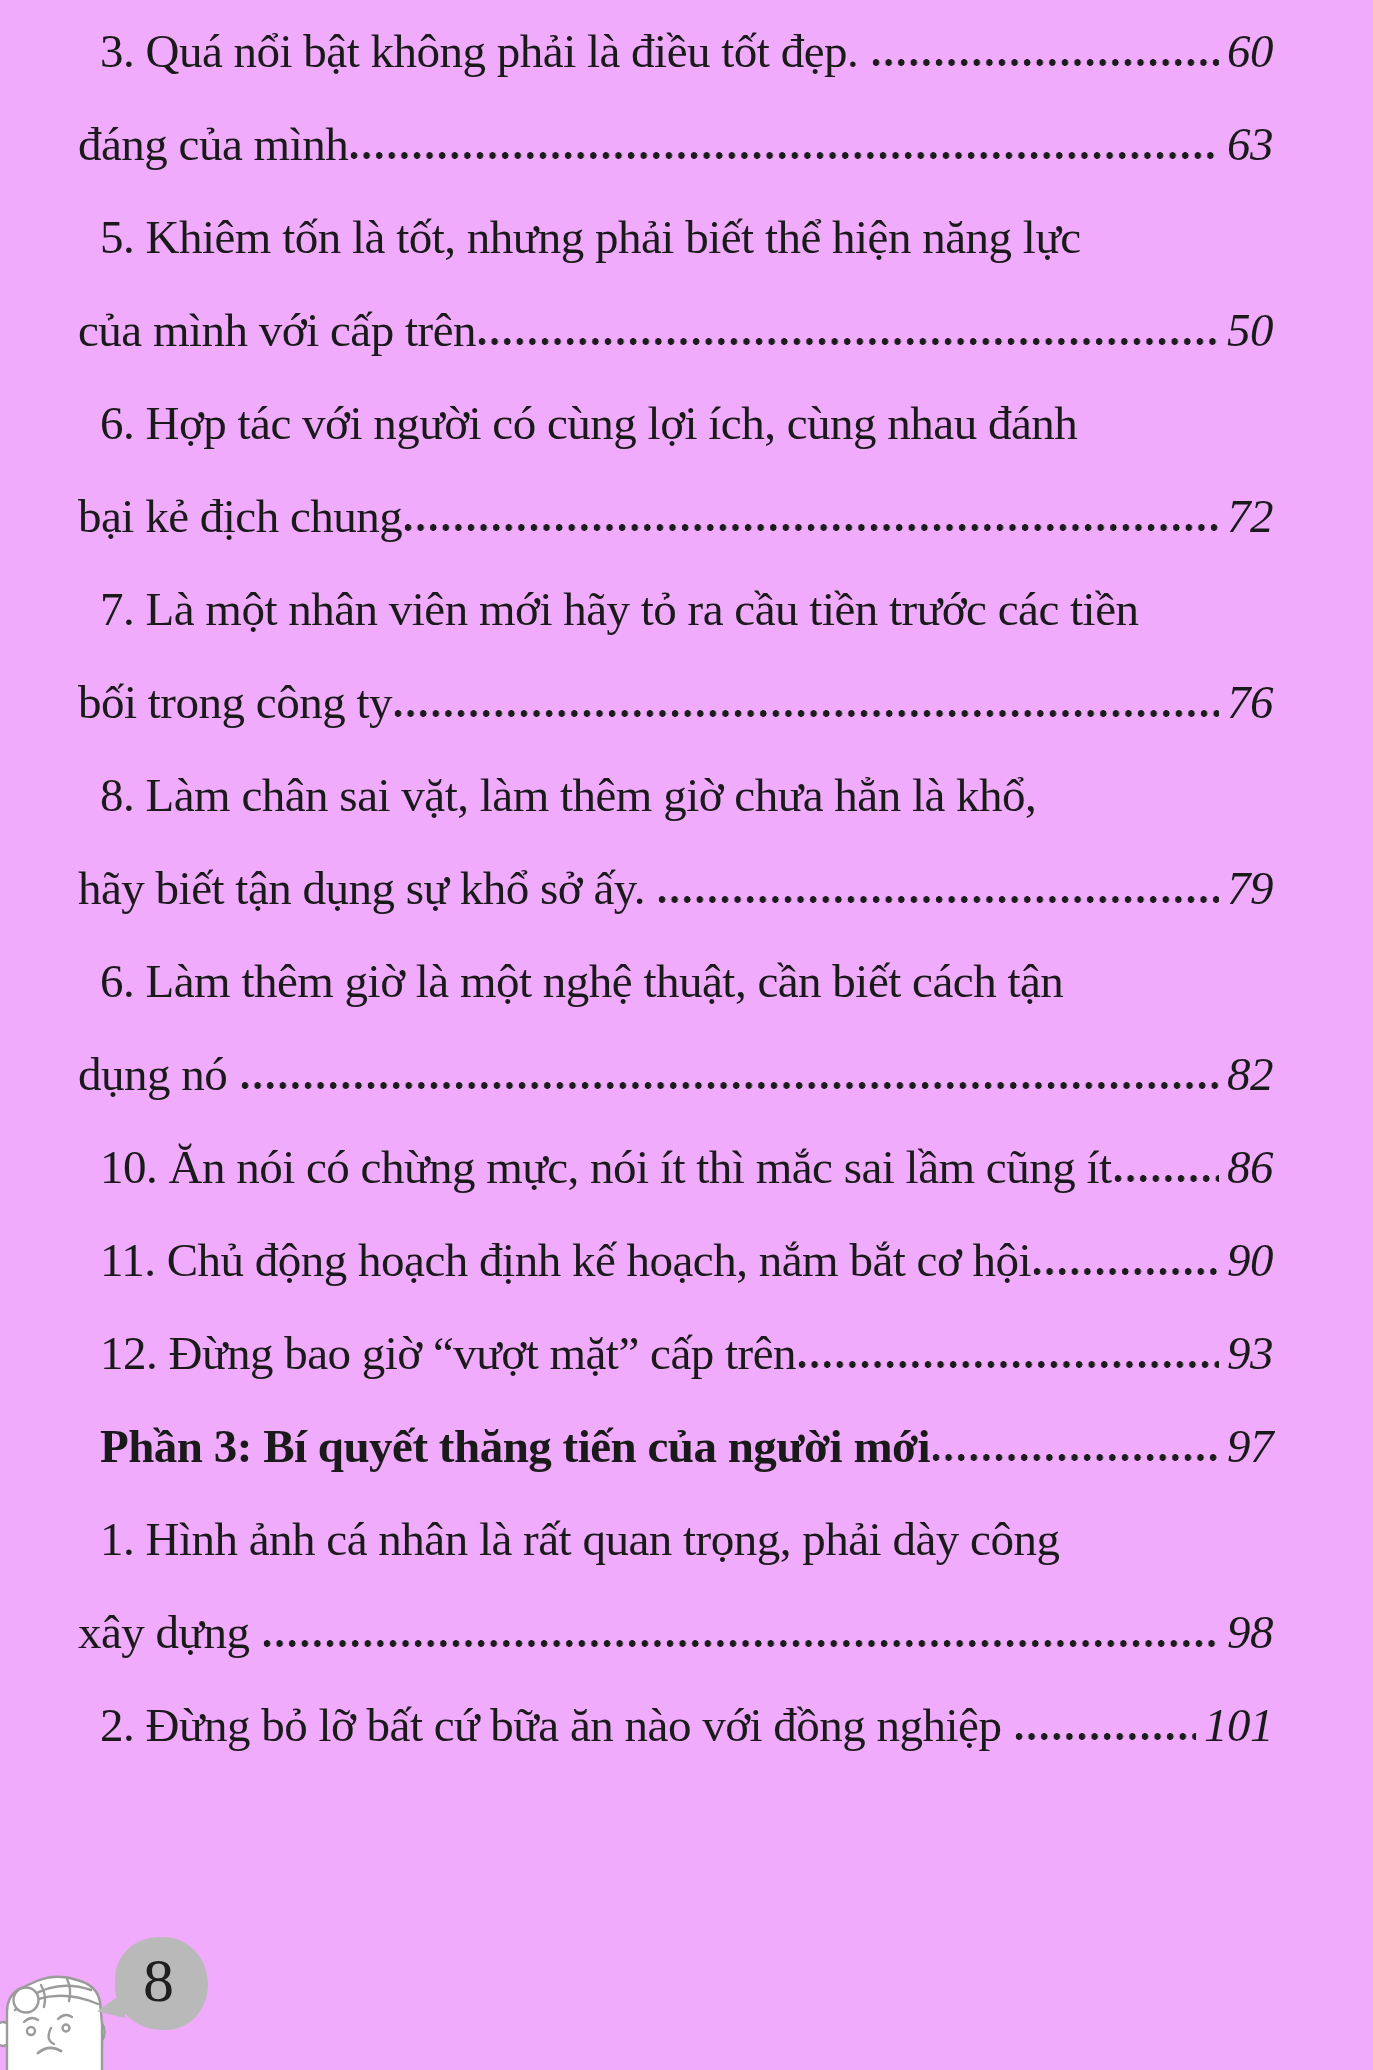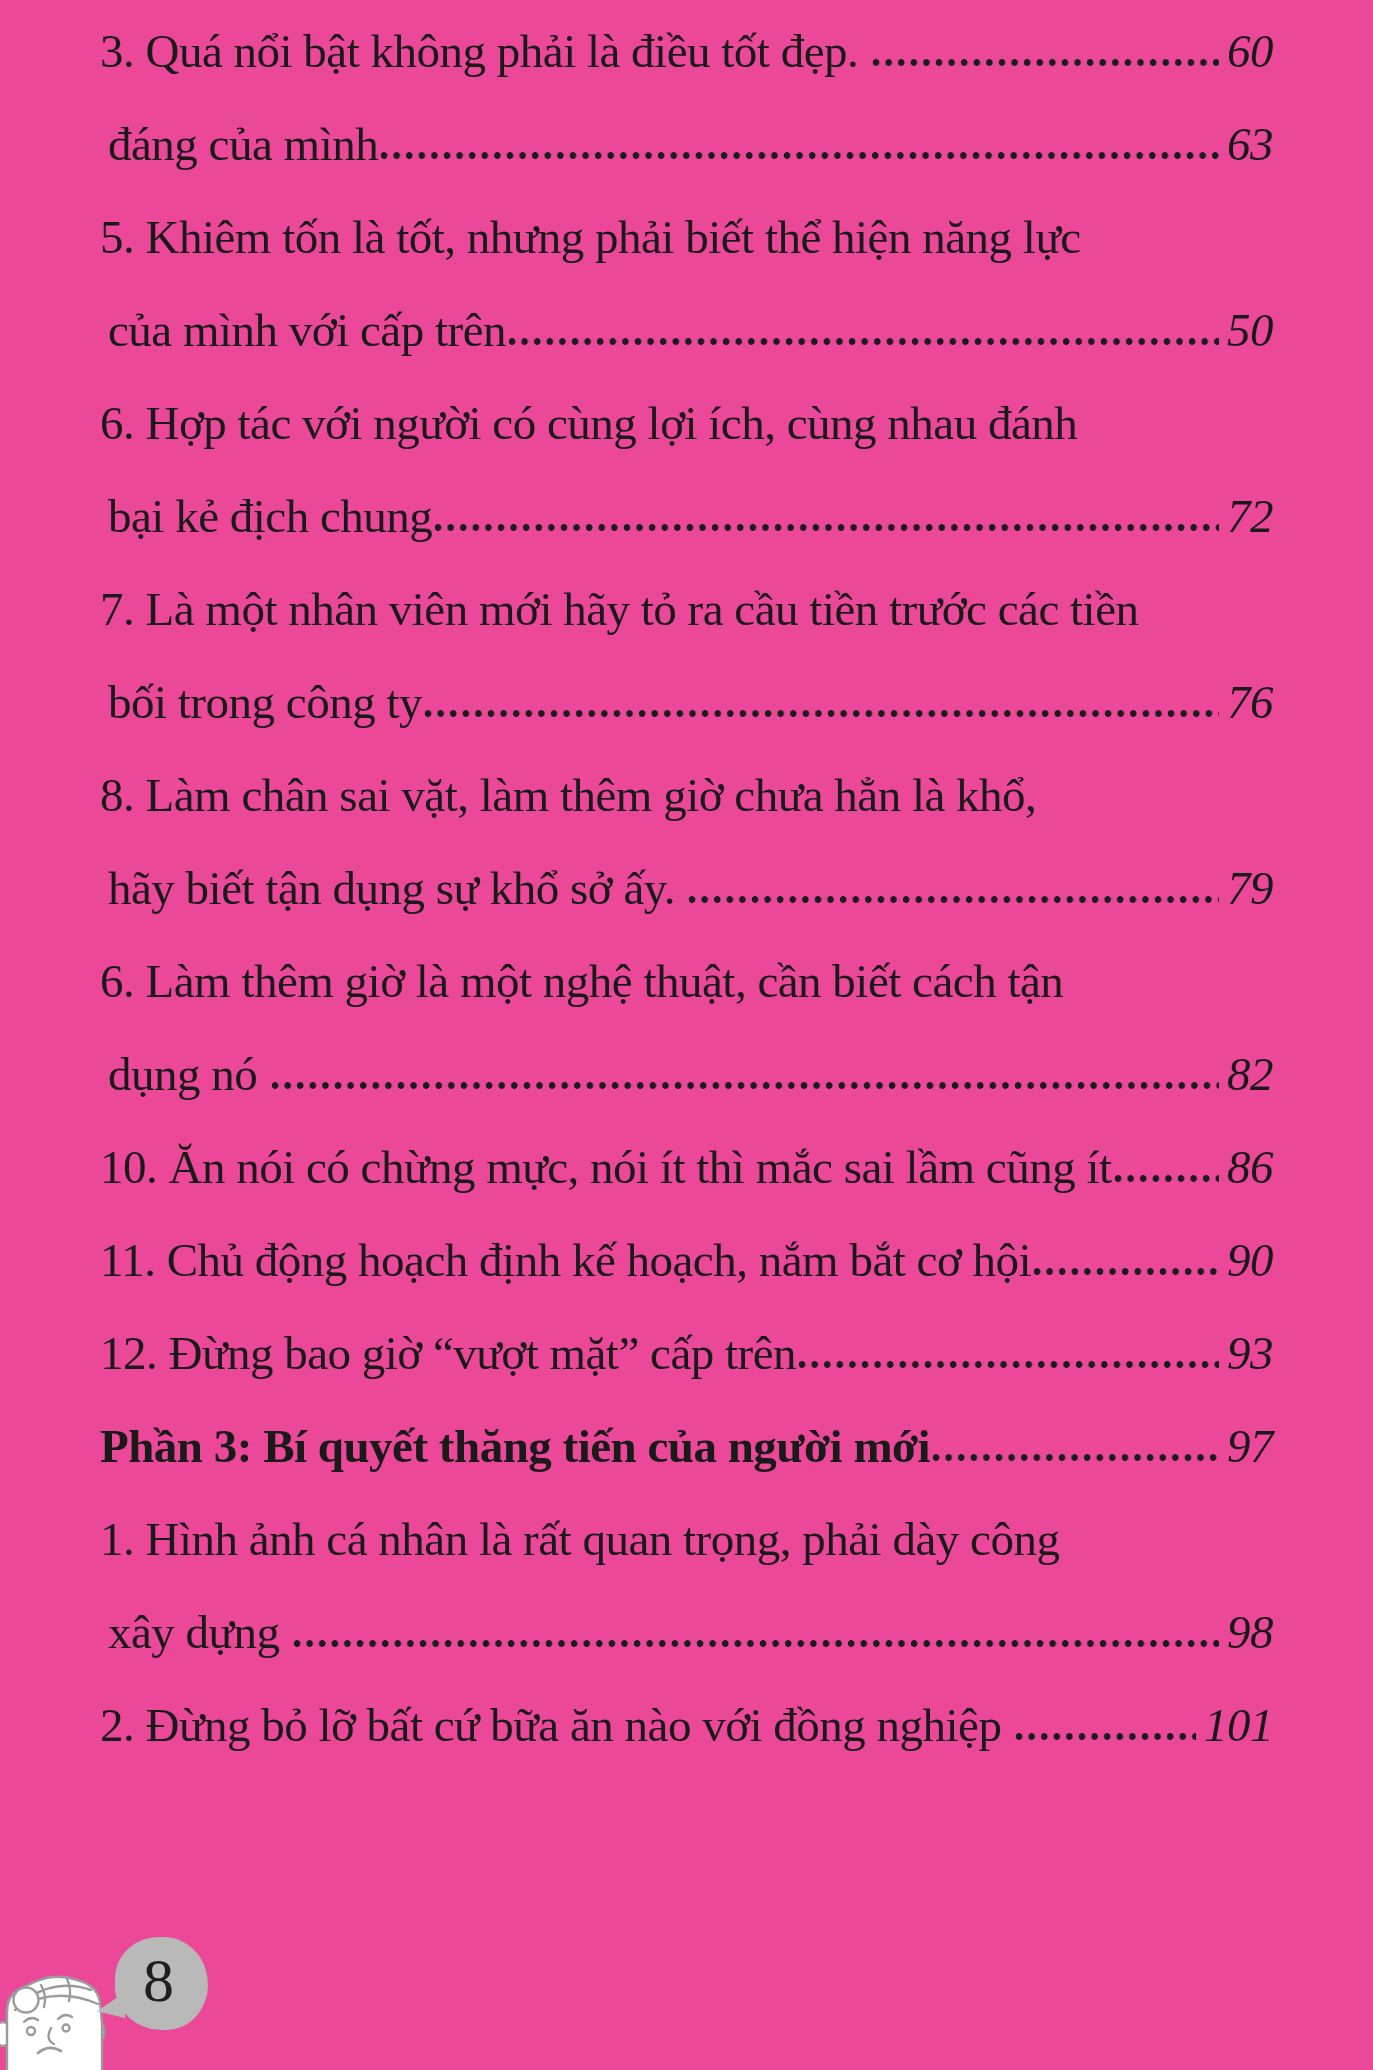--- a/index.html
+++ b/index.html
@@ -1,33 +1,33 @@
 <!DOCTYPE html>
 <html><head>
 <meta charset="utf-8">
 <style>
   html,body{margin:0;padding:0;background:#ffffff;}
   .page{
     position:relative;
     width:1373px;height:2070px;
-    background:#ec4899;
+    background:#f0abfc;
     overflow:hidden;
     font-family:"Liberation Serif","DejaVu Serif",serif;
     color:#1a1a1a;
   }
   .toc{padding-top:5px;}
   .line{
     line-height:93px;
     font-size:47px;
     letter-spacing:-0.5px;
     white-space:nowrap;
     margin-right:100px;
   }
   .line.first{margin-left:100px;}
-  .line.cont{margin-left:108px;}
+  .line.cont{margin-left:78px;}
   .line.final{display:flex;align-items:baseline;}
   .txt{white-space:pre;}
   .entry.bold .txt{font-weight:700;}
   .dots{
     flex:1 1 auto;
     height:9px;
     min-width:40px;
     background-image:radial-gradient(circle at 4px 4.5px,#1c1c1c 3.05px,rgba(0,0,0,0) 3.6px);
     background-size:12.6px 9px;
     background-repeat:repeat-x;

